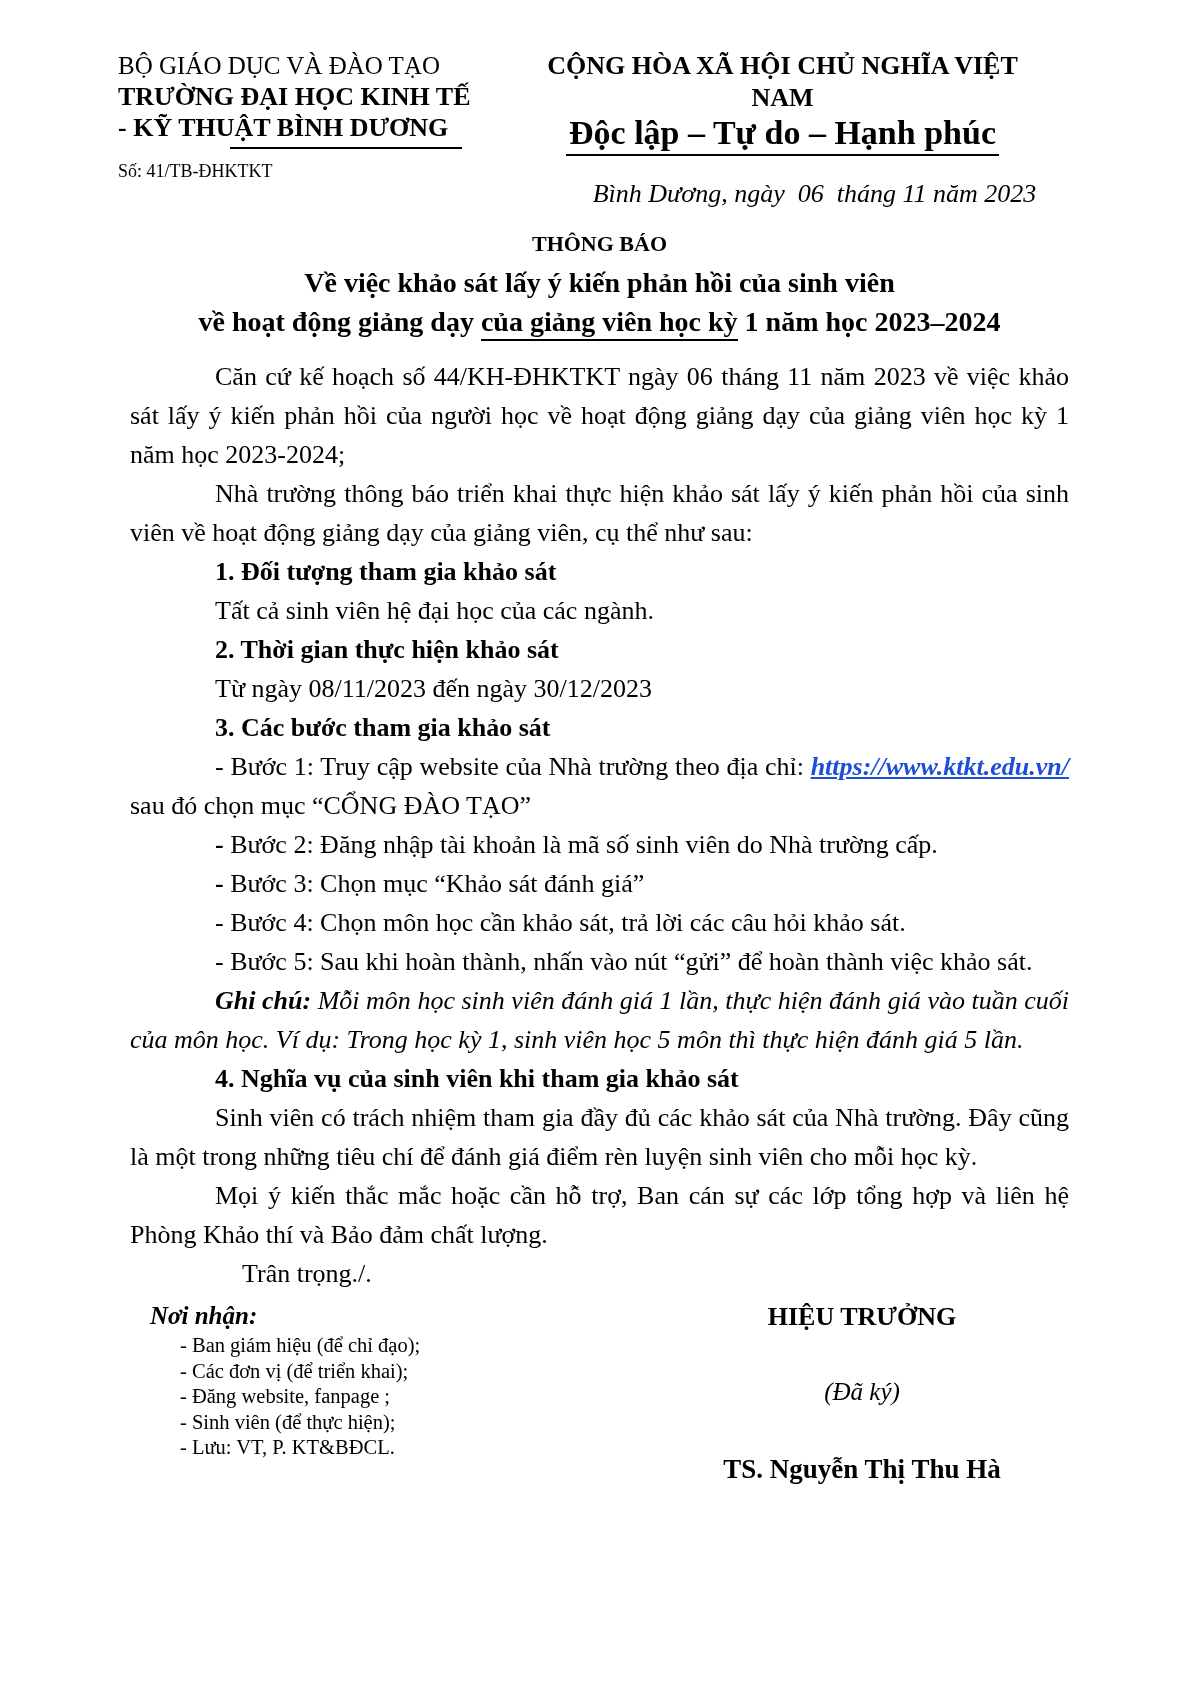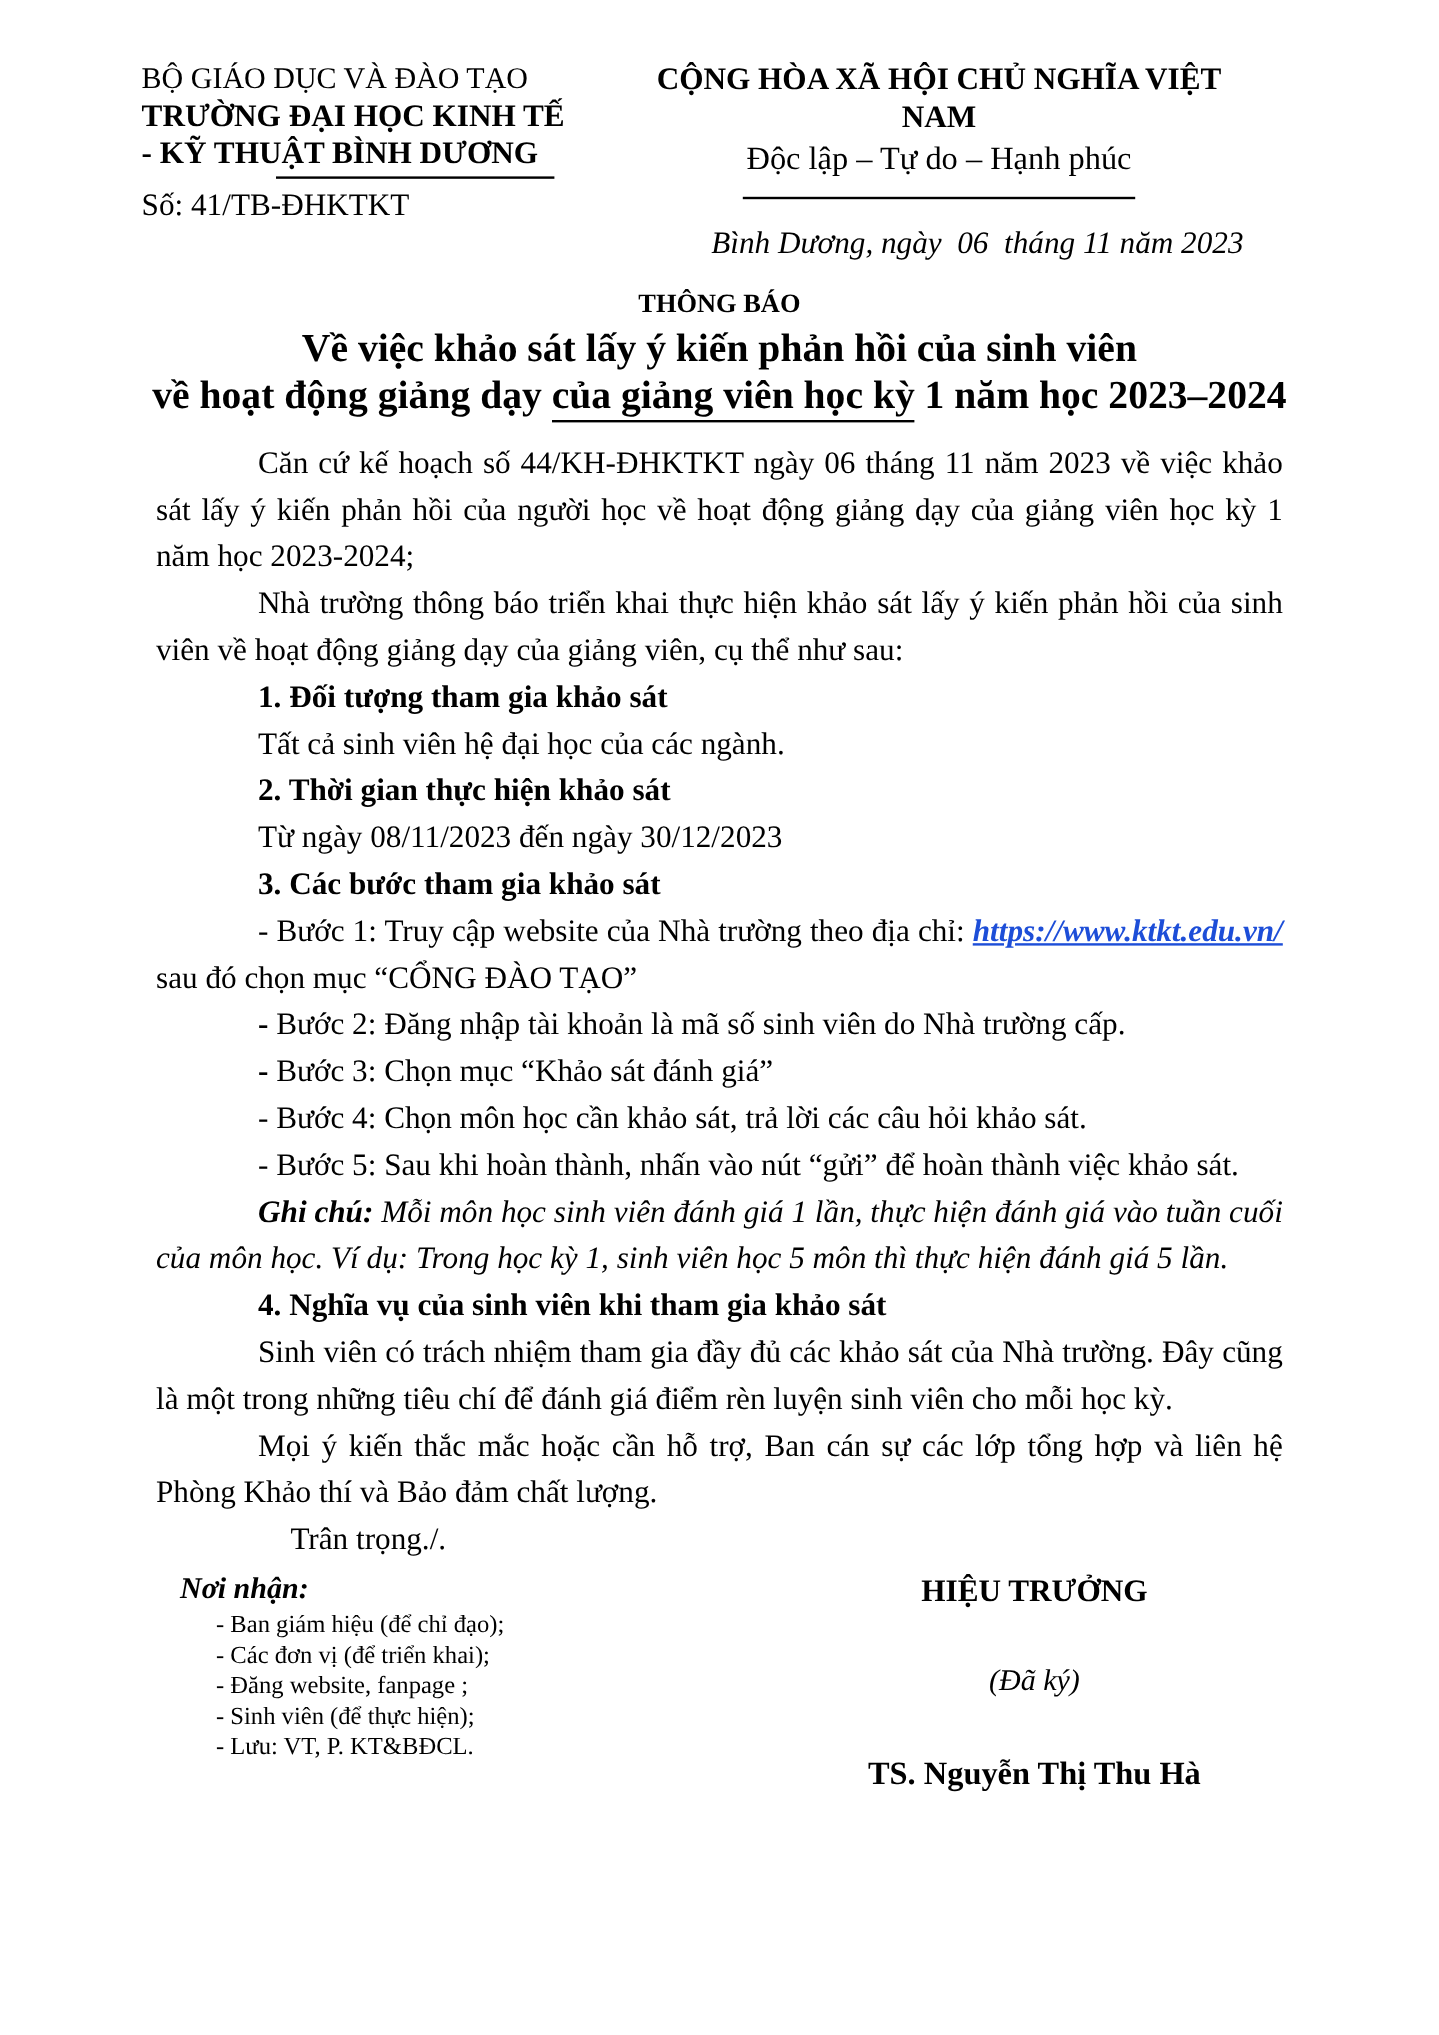--- a/index.html
+++ b/index.html
@@ -12,29 +12,29 @@
     padding-top:50px;
     overflow:hidden;
   }
   
   .header{display:flex;align-items:flex-start;}
   .header-left{width:400px;margin-left:118px;text-align:left;}
   .header-right{width:505px;margin-left:12px;text-align:center;}
   .h-line{font-size:25px;line-height:31px;}
   .h-line.b{font-weight:bold;font-size:26px;}
   .org-rule{width:232px;border-top:2px solid #000;margin:4px auto 5px;position:relative;left:28px;height:0;}
-  .doc-number{font-size:26px;line-height:34px;}
+  .doc-number{font-size:18px;line-height:34px;}
   .nat-title{font-weight:bold;font-size:26px;line-height:32px;}
   .motto-wrap{line-height:37px;}
-  .motto{display:inline-block;font-weight:normal;font-size:27px;border-bottom:2px solid #000;padding:0 3px 13px 3px;}
+  .motto{display:inline-block;font-weight:bold;font-size:34px;border-bottom:2px solid #000;padding:0 3px 3px 3px;}
   .date-line{font-style:italic;font-size:26px;margin-top:22px;position:relative;left:32px;white-space:pre;}
   
   .title-block{text-align:center;margin-top:16px;}
   .title-main{font-weight:bold;font-size:22px;line-height:38px;}
-  .title-sub{font-weight:bold;font-size:33px;line-height:39px;}
+  .title-sub{font-weight:bold;font-size:28px;line-height:39px;}
   .u-part{border-bottom:2px solid #000;padding-bottom:2px;}
   
   .body-block{margin:16px 130px 0 130px;font-size:26px;line-height:39px;text-align:justify;}
   .body-block p{margin:0;text-indent:85px;}
   .b{font-weight:bold;}
   .i{font-style:italic;}
   .closing{text-indent:112px !important;}
   .url-link{font-weight:bold;font-style:italic;text-decoration:underline;color:#1d4ed8;}
   
   .footer{display:flex;margin-top:8px;}

